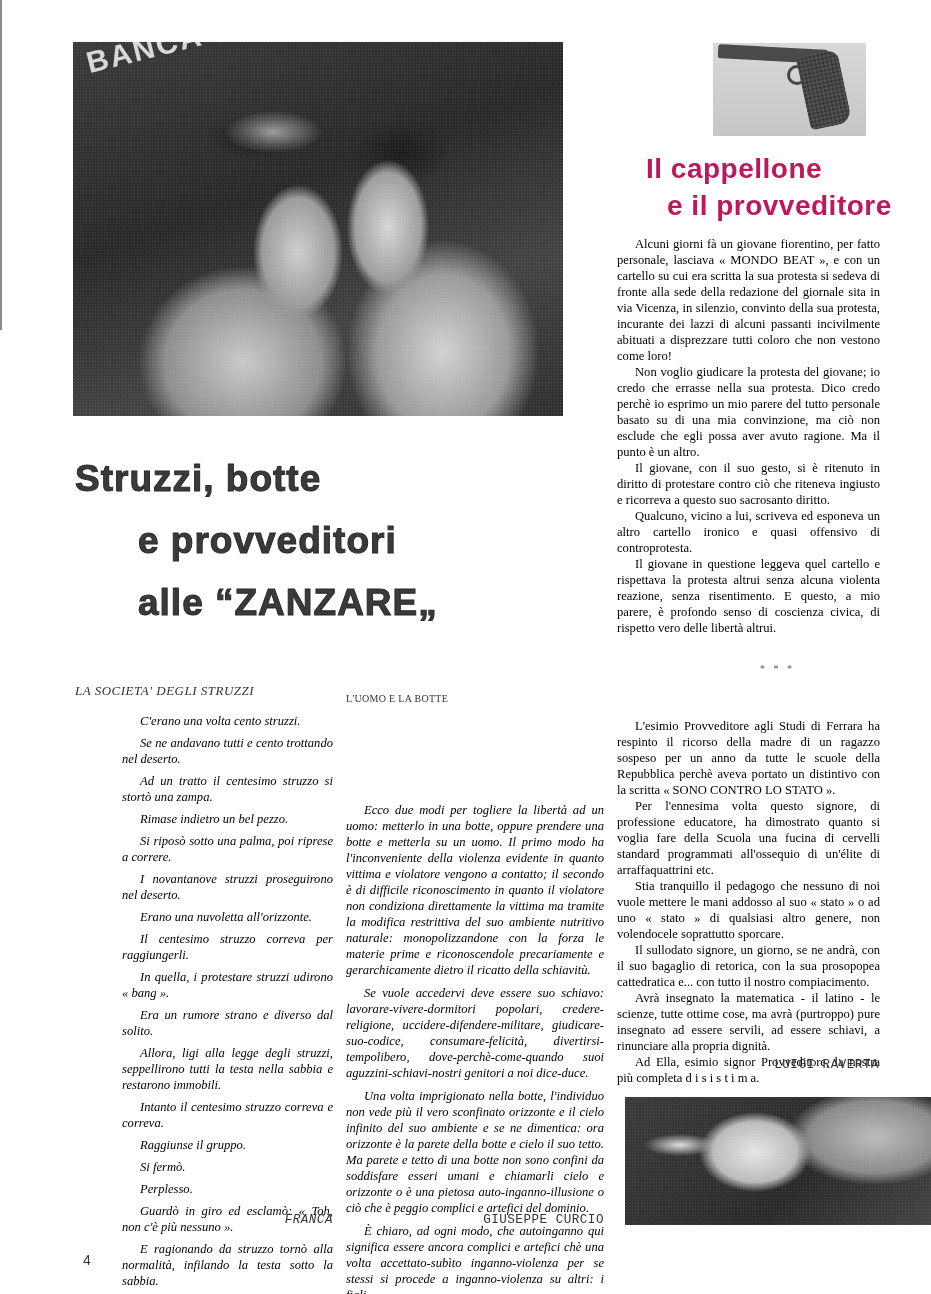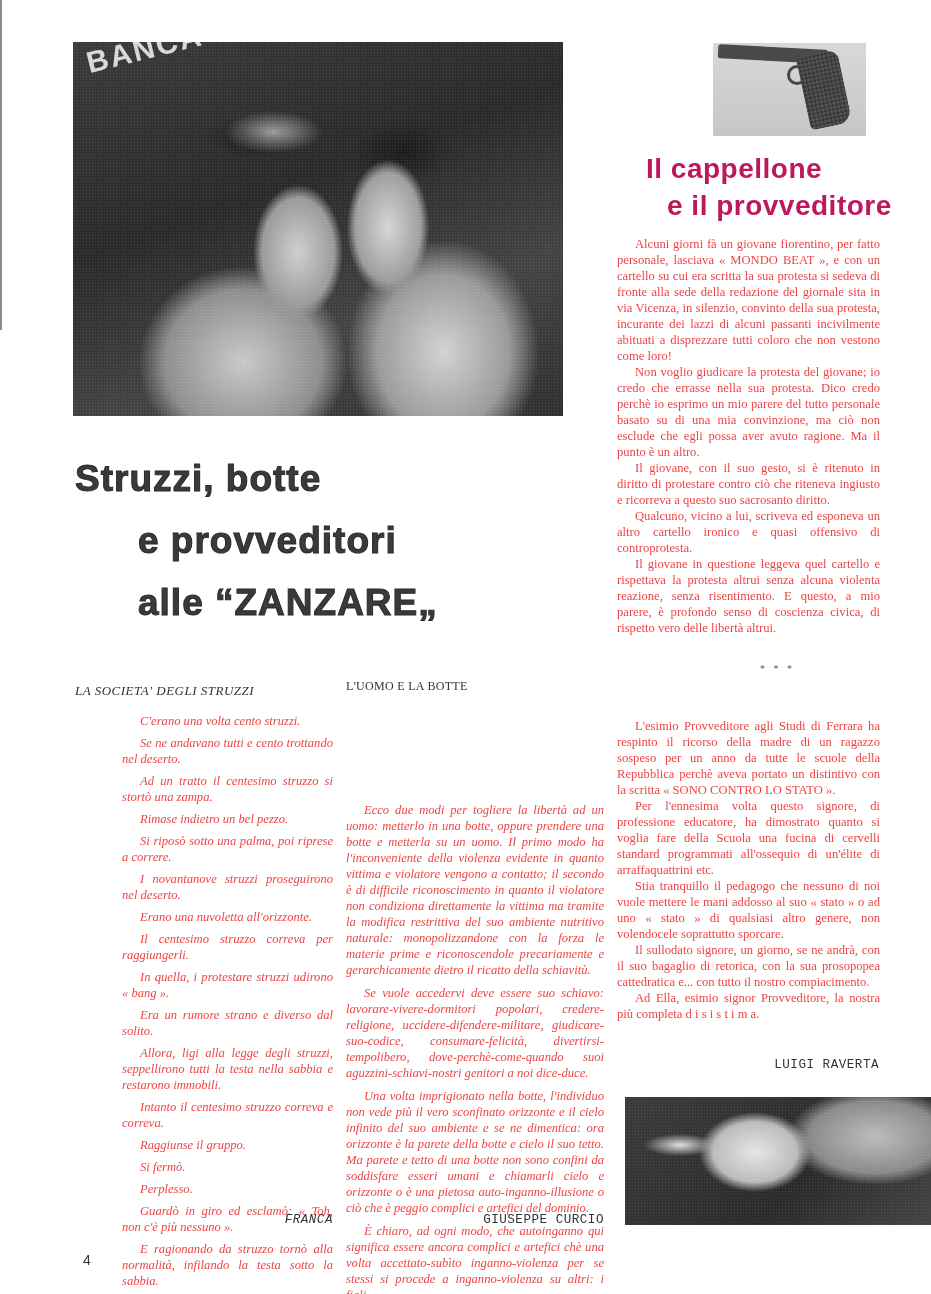--- a/index.html
+++ b/index.html
@@ -46,37 +46,37 @@
   .headline .l2 { padding-left: 63px; }
   .headline .l3 { padding-left: 63px; }
 
   
   .right-title { position: absolute; left: 646px; top: 150px;
     font-family: "Liberation Sans", sans-serif; font-weight: bold; font-size: 28px;
     line-height: 37px; color: #be185d; letter-spacing: 0.5px; }
   .right-title .t2 { padding-left: 21px; }
 
   .col { position: absolute; font-size: 12.6px; line-height: 16px; text-align: justify;
-         hyphens: manual; color: #ef4444; }
+         hyphens: manual; color: #000000; }
   .col p { margin: 0; text-indent: 18px; }
   .right-col { left: 617px; width: 263px; top: 236px; }
   .right-col2 { left: 617px; width: 263px; top: 718px; }
   .stars { position: absolute; left: 760px; top: 663px; font-size: 10px; color: #555; letter-spacing: 3px; }
   .sig { text-align: right; font-size: 12.6px; letter-spacing: 0.5px; color: #333; font-family: Liberation Mono, monospace; }
   .sig-raverta { position: absolute; right: 52px; top: 1058px; }
 
   
   .poem-title { position: absolute; left: 75px; top: 683px; font-style: italic;
     font-size: 13px; letter-spacing: 0.5px; color: #333; }
   .poem { left: 75px; width: 258px; top: 713px; font-style: italic; }
   .poem p { margin-bottom: 6px; margin-left: 47px; }
   .sig-franca { position: absolute; left: 75px; width: 258px; top: 1213px; font-style: italic; }
 
   
-  .mid-title { position: absolute; left: 346px; top: 679px; font-size: 12px; letter-spacing: 0.3px; color: #333; }
+  .mid-title { position: absolute; left: 346px; top: 693px; font-size: 10px; letter-spacing: 0.3px; color: #333; }
   .mid { left: 346px; width: 258px; top: 755px; font-style: italic; margin-top: 47px; }
   .mid p { margin-bottom: 7px; }
   .sig-curcio { position: absolute; left: 346px; width: 258px; top: 1213px; }
 
   
   .photo-bottom { position: absolute; left: 625px; top: 1097px; width: 306px; height: 128px;
     background:
       radial-gradient(ellipse 70px 50px at 130px 55px, #e6e6e6 0%, #bbb 60%, transparent 80%),
       radial-gradient(ellipse 45px 14px at 55px 48px, #e0e0e0, transparent 80%),
       radial-gradient(ellipse 110px 60px at 250px 40px, #bcbcbc 0%, #8a8a8a 60%, transparent 80%),
@@ -123,20 +123,21 @@
   <p>Il giovane in questione leggeva quel cartello e rispettava la protesta altrui senza alcuna violenta reazione, senza risentimento. E questo, a mio parere, è profondo senso di coscienza civica, di rispetto vero delle libertà altrui.</p>
 </div>
 
 <div class="stars">* * *</div>
 
 <div class="col right-col2">
   <p>L'esimio Provveditore agli Studi di Ferrara ha respinto il ricorso della madre di un ragazzo sospeso per un anno da tutte le scuole della Repubblica perchè aveva portato un distintivo con la scritta « SONO CONTRO LO STATO ».</p>
   <p>Per l'ennesima volta questo signore, di professione educatore, ha dimostrato quanto si voglia fare della Scuola una fucina di cervelli standard programmati all'ossequio di un'élite di arraffaquattrini etc.</p>
   <p>Stia tranquillo il pedagogo che nessuno di noi vuole mettere le mani addosso al suo « stato » o ad uno « stato » di qualsiasi altro genere, non volendocele soprattutto sporcare.</p>
   <p>Il sullodato signore, un giorno, se ne andrà, con il suo bagaglio di retorica, con la sua prosopopea cattedratica e... con tutto il nostro compiacimento.</p>
+  <p>Avrà insegnato la matematica - il latino - le scienze, tutte ottime cose, ma avrà (purtroppo) pure insegnato ad essere servili, ad essere schiavi, a rinunciare alla propria dignità.</p>
   <p>Ad Ella, esimio signor Provveditore, la nostra più completa d i s i s t i m a.</p>
 </div>
 
 <div class="sig sig-raverta">LUIGI RAVERTA</div>
 
 <div class="poem-title">LA SOCIETA' DEGLI STRUZZI</div>
 <div class="col poem">
   <p>C'erano una volta cento struzzi.</p>
   <p>Se ne andavano tutti e cento trottando nel deserto.</p>
   <p>Ad un tratto il centesimo struzzo si stortò una zampa.</p>

